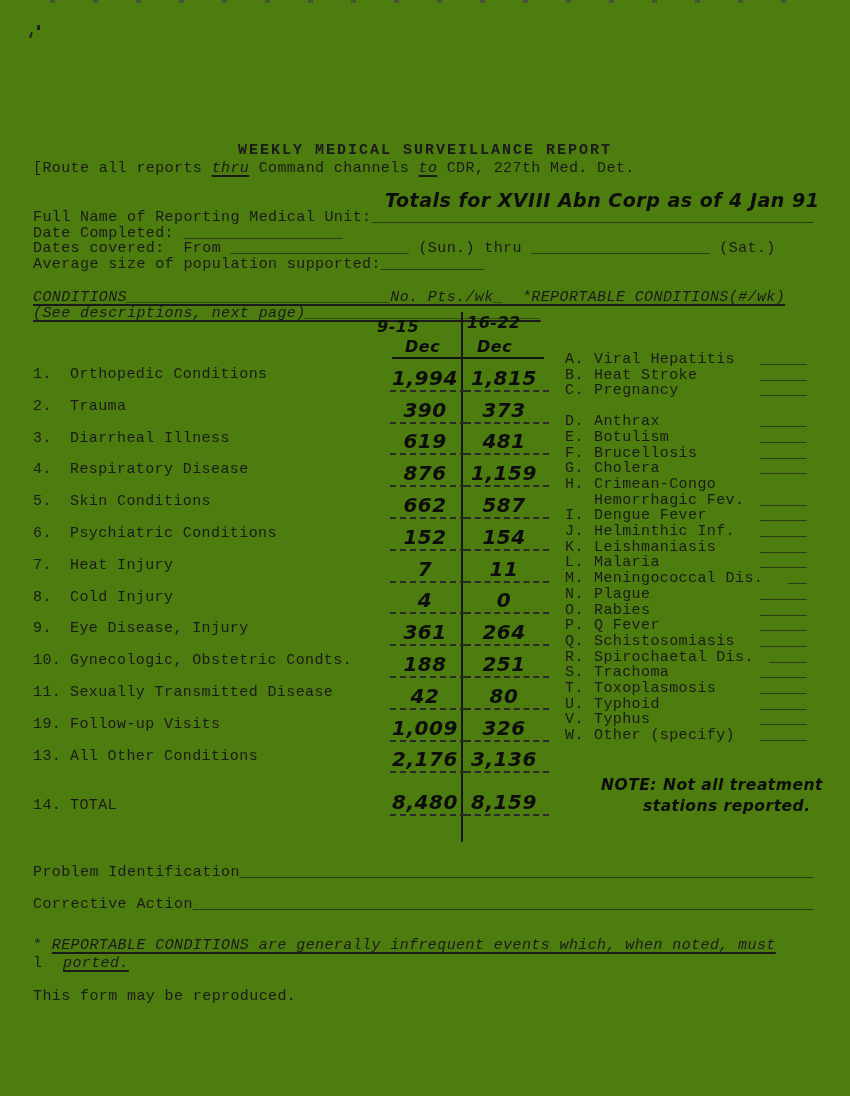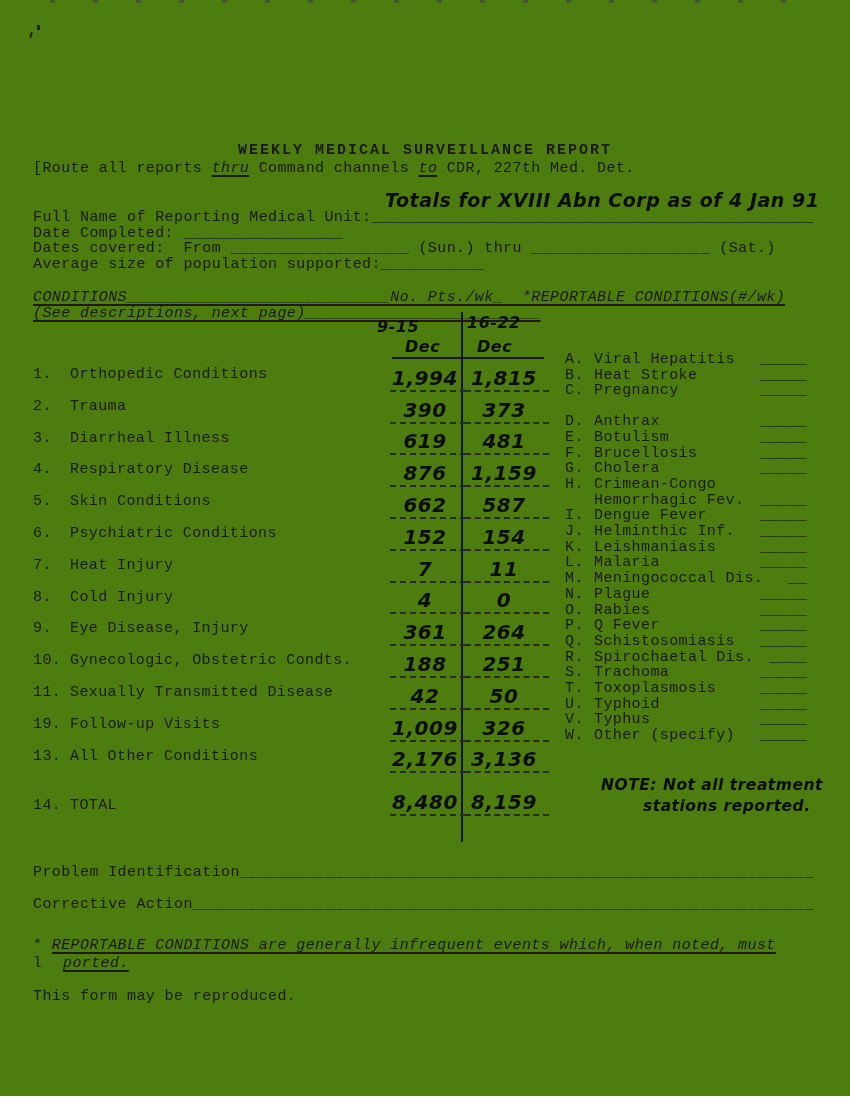--- a/index.html
+++ b/index.html
@@ -145,21 +145,21 @@
         <span class="cond-num">10.</span>
         <span class="cond-label">Gynecologic, Obstetric Condts.</span>
         <span class="val val1 hand">188</span>
         <span class="val val2 hand">251</span>
       </div>
 
       <div class="cond-row">
         <span class="cond-num">11.</span>
         <span class="cond-label">Sexually Transmitted Disease</span>
         <span class="val val1 hand">42</span>
-        <span class="val val2 hand">50</span>
+        <span class="val val2 hand">80</span>
       </div>
 
       <div class="cond-row">
         <span class="cond-num">19.</span>
         <span class="cond-label">Follow-up Visits</span>
         <span class="val val1 hand">1,009</span>
         <span class="val val2 hand">326</span>
       </div>
 
       <div class="cond-row">

